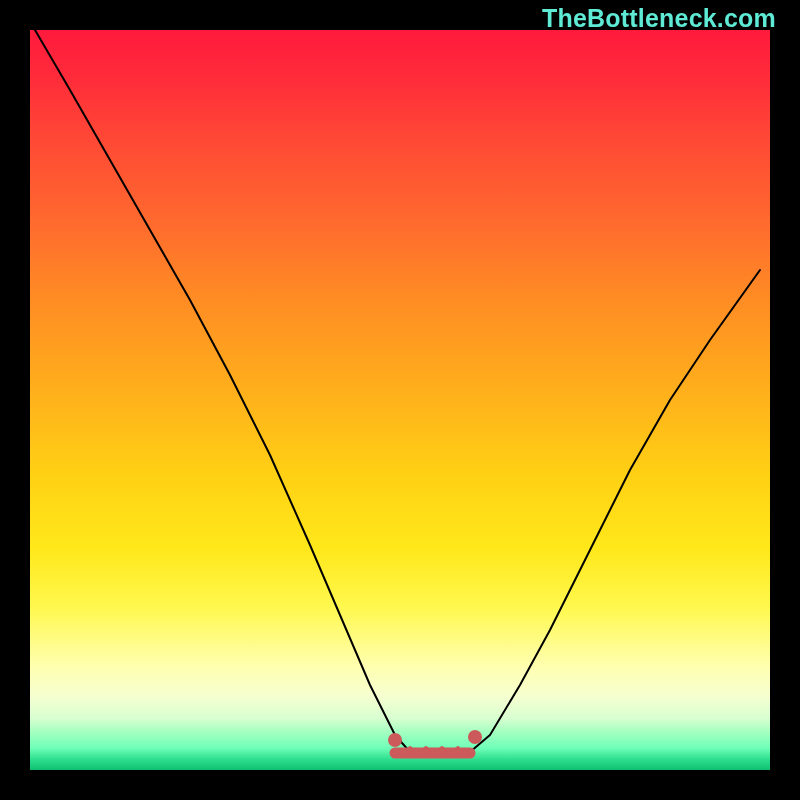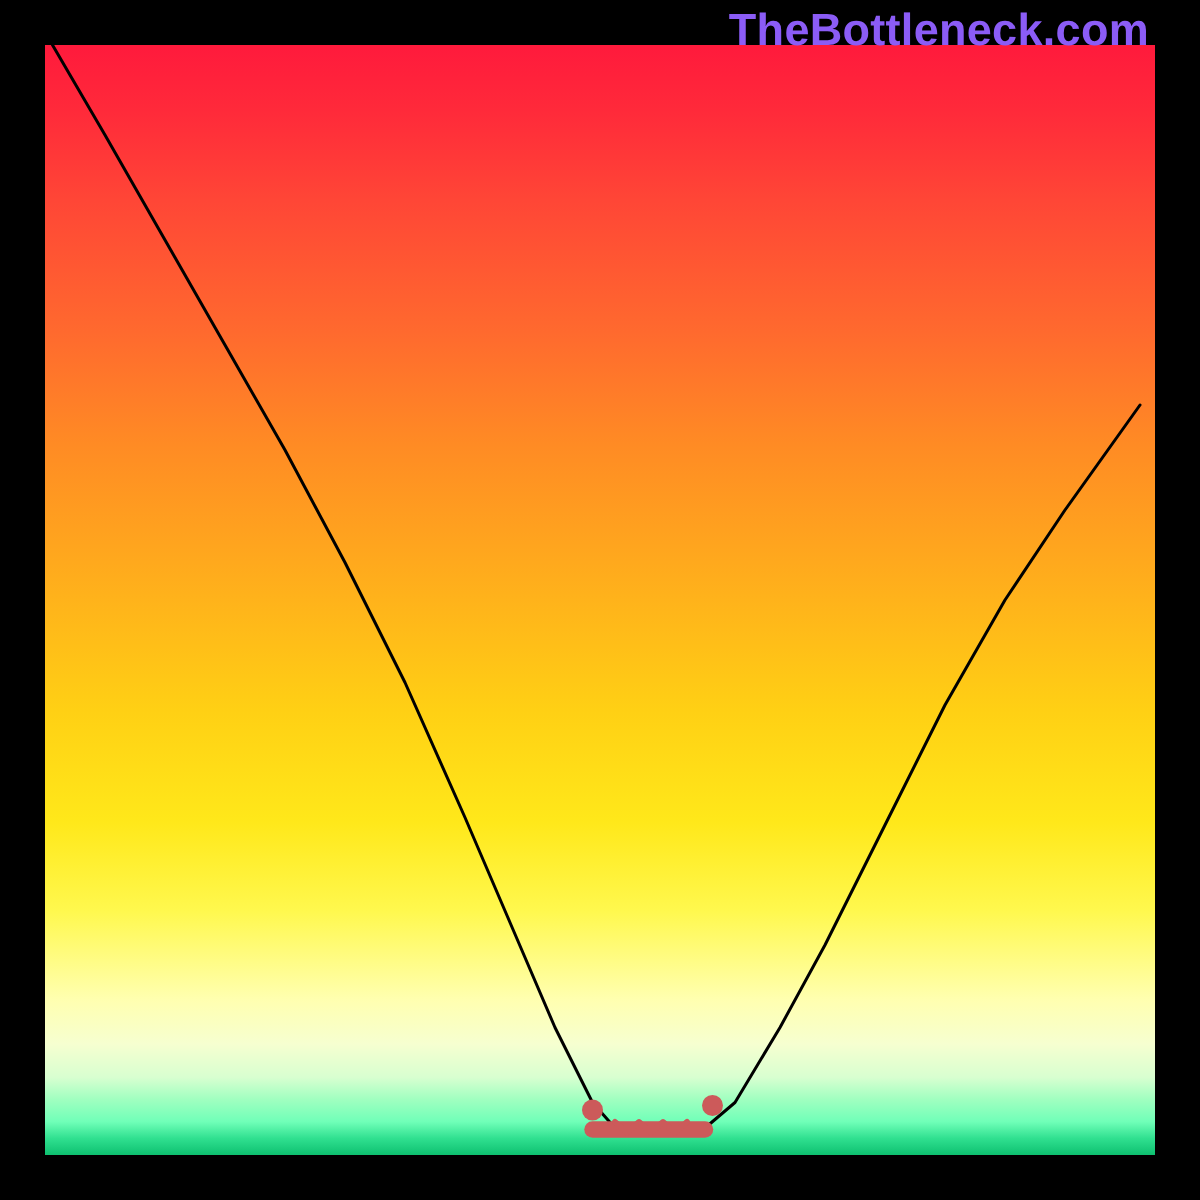--- a/index.html
+++ b/index.html
@@ -50,23 +50,23 @@
   }
   .curve-svg {
     position: absolute;
     inset: 0;
     width: 100%;
     height: 100%;
   }
   .watermark {
     position: absolute;
     top: 4px;
-    right: 34px;
-    color: #8b5cf6;
-    font-size: 30px;
+    right: 24px;
+    color: #5eead4;
+    font-size: 25px;
     font-weight: 600;
     letter-spacing: 0.2px;
     user-select: none;
   }
 </style>
 </head>
 <body>
 
 <div class="frame">
 

